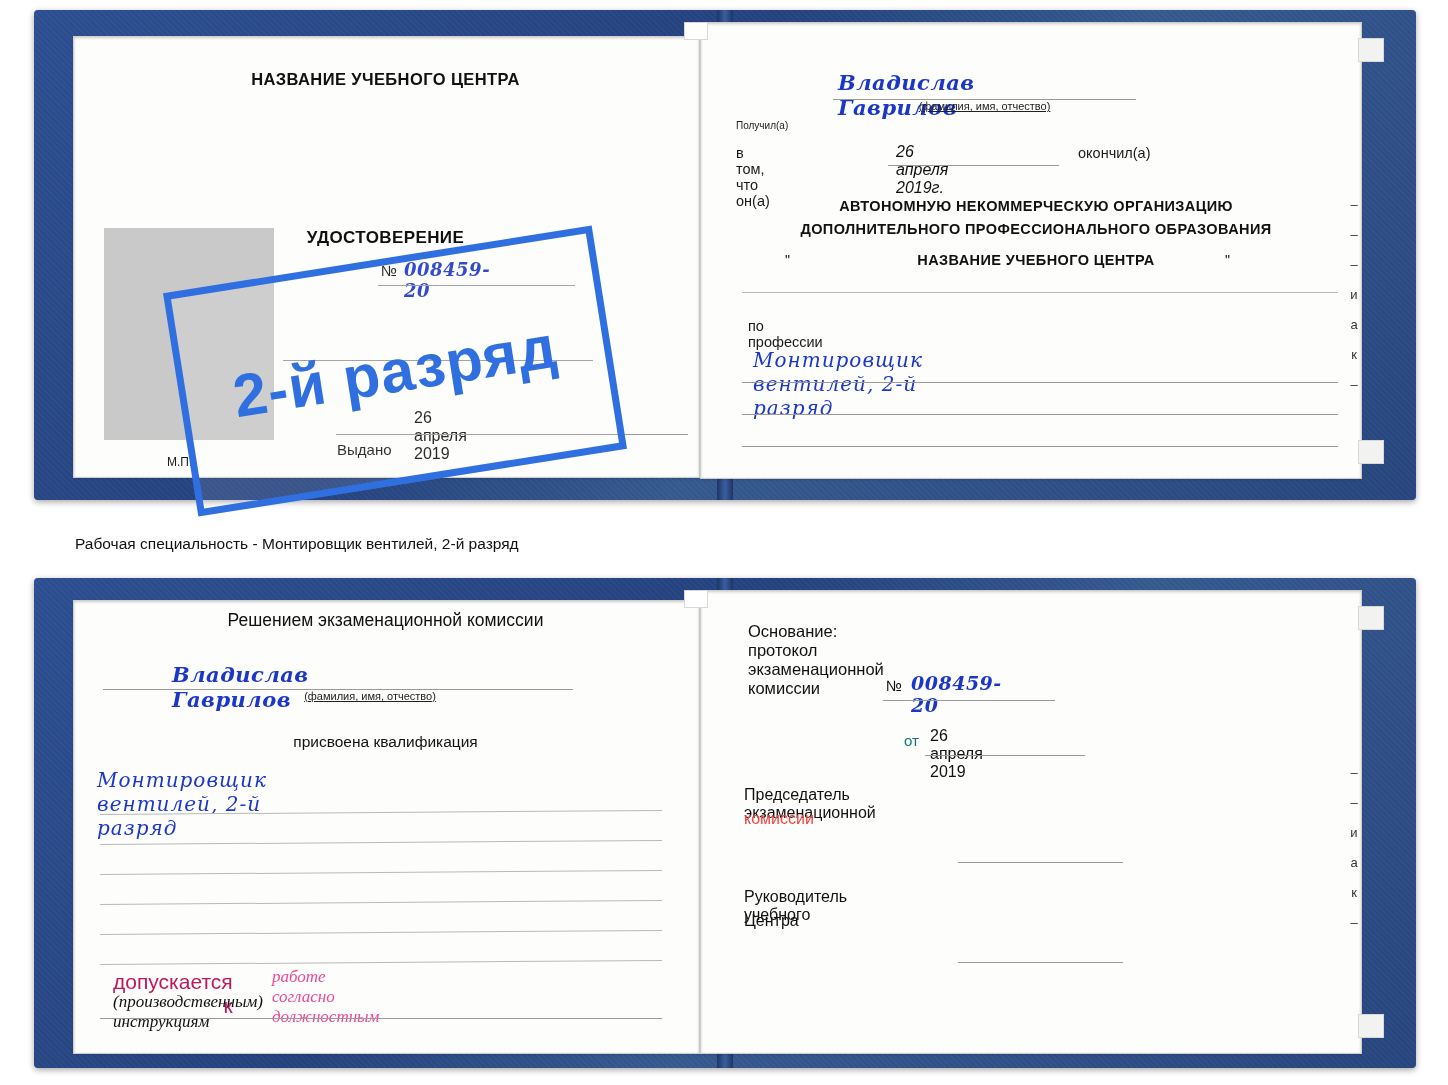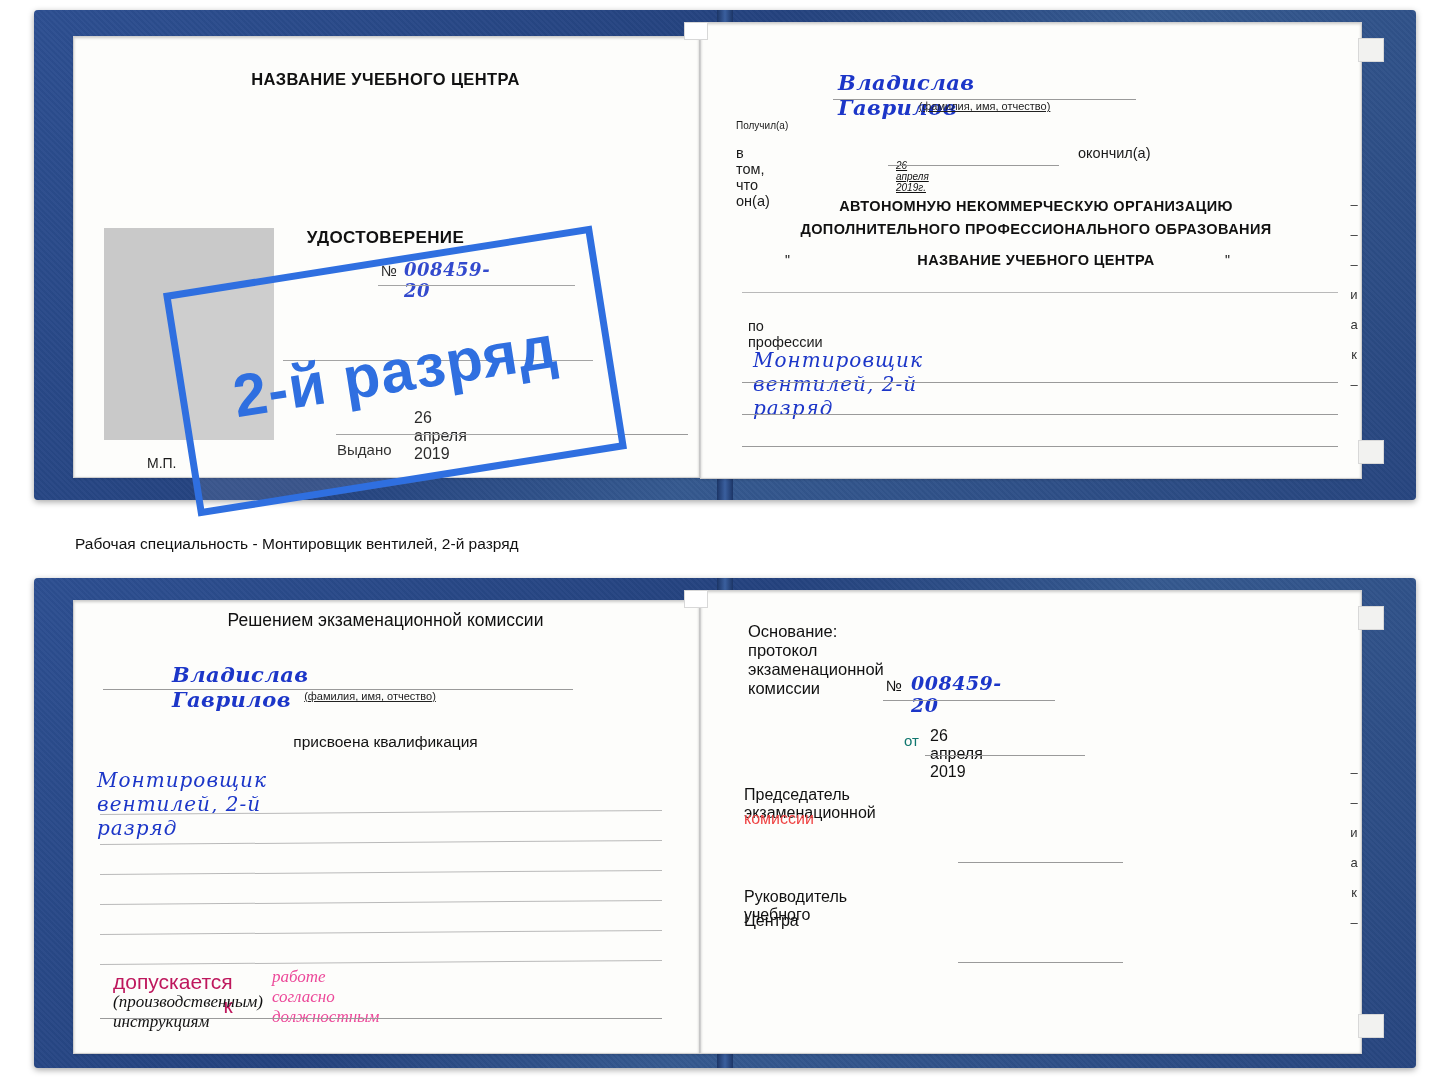--- a/index.html
+++ b/index.html
@@ -88,29 +88,29 @@
   <div style="position:absolute;left:381px;top:262px;font-size:15px;color:#111;">№</div>
   <div class="hand hand-b" style="position:absolute;left:404px;top:259px;font-size:18px;">008459-20</div>
   <div class="rule" style="position:absolute;left:378px;top:285px;width:197px;"></div>
 
   <div class="rule" style="position:absolute;left:283px;top:360px;width:310px;"></div>
 
   <div class="typed" style="position:absolute;left:414px;top:409px;font-size:16px;">26 апреля 2019</div>
   <div class="rule" style="position:absolute;left:336px;top:434px;width:352px;"></div>
   <div class="lbl" style="position:absolute;left:337px;top:441px;font-size:15px;">Выдано</div>
 
-  <div class="lbl" style="position:absolute;left:147px;top:455px;font-size:14px;">М.П.</div>
+  <div class="lbl" style="position:absolute;left:167px;top:455px;font-size:12px;">М.П.</div>
 
   <div class="lbl" style="position:absolute;left:736px;top:78px;font-size:10px;margin-top:42px;">Получил(а)</div>
   <div class="hand hand-b" style="position:absolute;left:838px;top:70px;font-size:21px;">Владислав Гаврилов</div>
   <div class="rule" style="position:absolute;left:833px;top:99px;width:303px;"></div>
   <div class="small" style="position:absolute;left:833px;top:100px;width:303px;text-align:center;">(фамилия, имя, отчество)</div>
 
   <div class="lbl" style="position:absolute;left:736px;top:145px;font-size:14.5px;">в том, что он(а)</div>
-  <div class="typed" style="position:absolute;left:896px;top:160px;font-size:10px;font-style:italic;text-decoration:underline;">26 апреля 2019г.</div>
+  <div class="typed" style="position:absolute;left:896px;top:143px;font-size:16px;font-style:italic;">26 апреля 2019г.</div>
   <div class="rule" style="position:absolute;left:888px;top:165px;width:171px;"></div>
   <div class="lbl" style="position:absolute;left:1078px;top:145px;font-size:14.5px;">окончил(а)</div>
 
   <div class="ttl" style="position:absolute;left:736px;top:198px;width:600px;font-size:14.5px;">АВТОНОМНУЮ НЕКОММЕРЧЕСКУЮ ОРГАНИЗАЦИЮ</div>
   <div class="ttl" style="position:absolute;left:726px;top:221px;width:620px;font-size:14.5px;">ДОПОЛНИТЕЛЬНОГО ПРОФЕССИОНАЛЬНОГО ОБРАЗОВАНИЯ</div>
   <div style="position:absolute;left:785px;top:252px;font-size:14px;color:#111;">"</div>
   <div class="ttl" style="position:absolute;left:806px;top:252px;width:460px;font-size:14.5px;">НАЗВАНИЕ УЧЕБНОГО ЦЕНТРА</div>
   <div style="position:absolute;left:1225px;top:252px;font-size:14px;color:#111;">"</div>
   <div class="rule-lt" style="position:absolute;left:742px;top:292px;width:596px;"></div>
 

